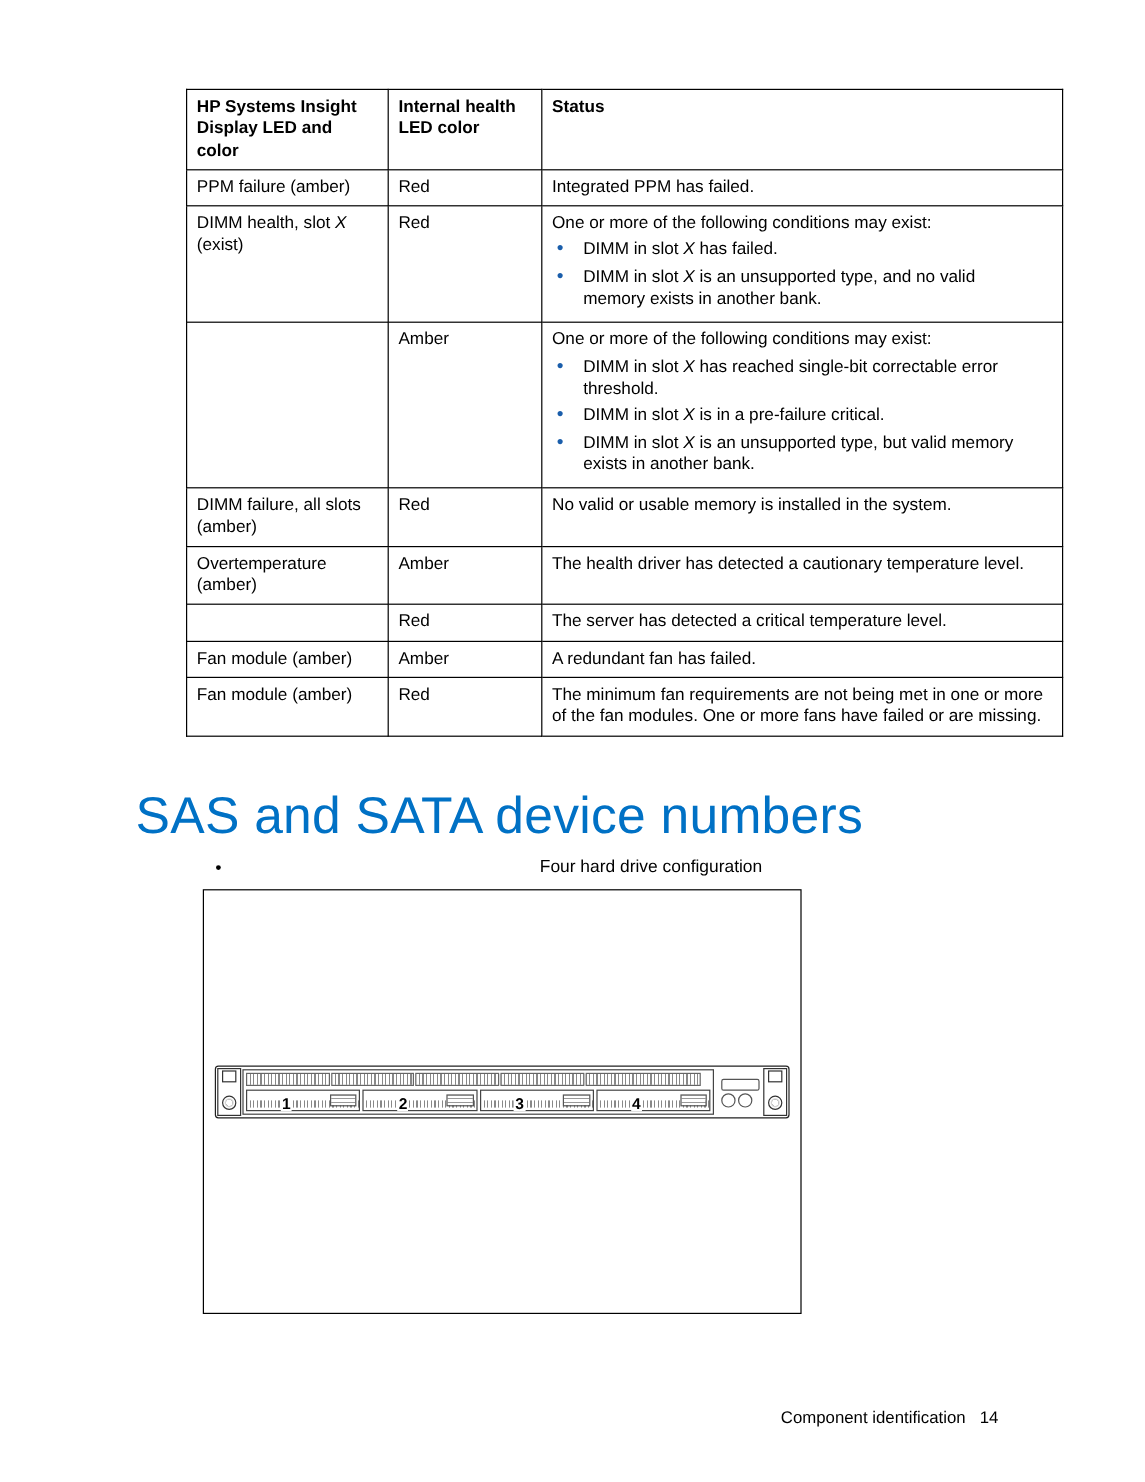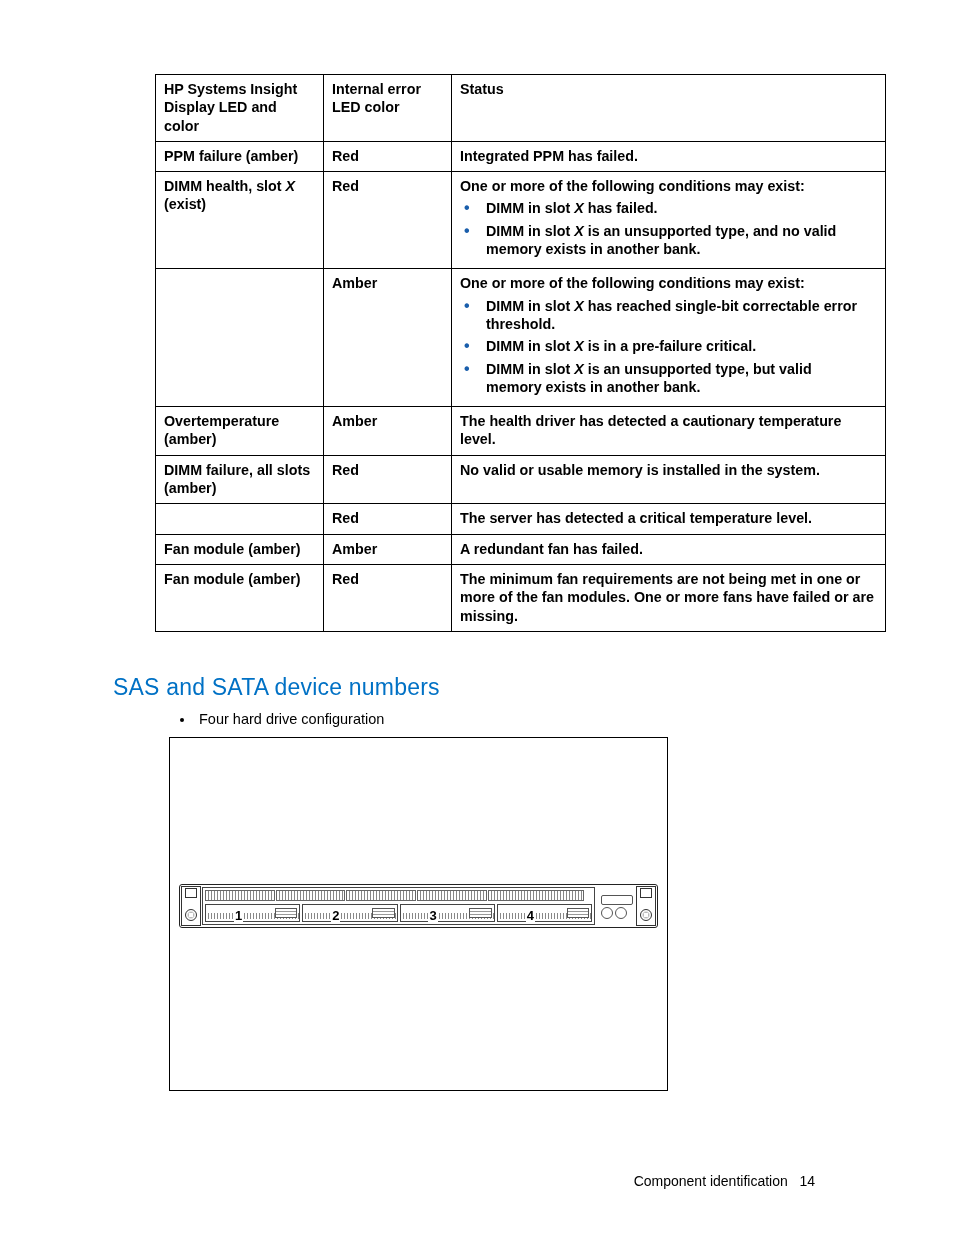--- a/index.html
+++ b/index.html
@@ -22,21 +22,21 @@
     border-collapse: collapse;
     width: 100%;
     font-size: 14.3px;
     line-height: 1.28;
   }
   table.led th, table.led td {
     border: 1px solid #000;
     padding: 5px 8px 6px 8px;
     vertical-align: top;
     text-align: left;
-    font-weight: bold;
+    font-weight: normal;
   }
   table.led th {
     font-weight: bold;
   }
   table.led col.c1 { width: 168px; }
   table.led col.c2 { width: 128px; }
   table.led col.c3 { width: auto; }
   ul.status-list {
     margin: 4px 16px 0 0;
     padding: 0 0 0 22px;
@@ -51,33 +51,33 @@
     content: "•";
     position: absolute;
     left: -18px;
     top: 0;
     color: #1a5eab;
     font-size: 16px;
     line-height: 1.1;
   }
   .italic { font-style: italic; }
   h2.section {
-    font-size: 23px;
+    font-size: 43px;
     font-weight: normal;
     color: #0071c5;
     margin: 42px 0 10px -42px;
     letter-spacing: 0.2px;
   }
   ul.body-bullets {
     margin: 0 0 10px 0;
     padding: 0 0 0 40px;
     list-style: disc;
     font-size: 14.5px;
   }
-  ul.body-bullets li { padding-left: 4px; }
+  ul.body-bullets li { padding-left: 4px; text-align: center; }
   .figure-box {
     margin-left: 14px;
     width: 497px;
     height: 352px;
     border: 1.6px solid #000;
     position: relative;
     background: #fff;
     overflow: hidden;
   }
   
@@ -166,40 +166,40 @@
     position: absolute;
     right: 22px; top: 4px; bottom: 4px; width: 36px;
   }
   .right-panel .port {
     position: absolute;
     border: 1px solid #555;
     border-radius: 2px;
   }
   .footer {
     position: absolute;
-    right: 139px;
+    right: 122px;
     bottom: 46px;
     font-size: 14px;
   }
 </style>
 </head>
 <body>
 
 <div class="page">
 
   <table class="led">
     <colgroup>
         <col class="c1">
         <col class="c2">
         <col class="c3">
       </colgroup>
     <thead>
       <tr>
         <th>HP Systems Insight Display LED and color</th>
-        <th>Internal error LED color</th>
+        <th>Internal health LED color</th>
         <th>Status</th>
       </tr>
     </thead>
     <tbody>
       <tr>
         <td>PPM failure (amber)</td>
         <td>Red</td>
         <td>Integrated PPM has failed.</td>
       </tr>
       <tr>
@@ -219,28 +219,28 @@
         <td>
           <div>One or more of the following conditions may exist:</div>
           <ul class="status-list">
             <li><span>DIMM in slot </span><span class="italic">X</span><span> has reached single-bit correctable error threshold.</span></li>
             <li><span>DIMM in slot </span><span class="italic">X</span><span> is in a pre-failure critical.</span></li>
             <li><span>DIMM in slot </span><span class="italic">X</span><span> is an unsupported type, but valid memory exists in another bank.</span></li>
           </ul>
         </td>
       </tr>
       <tr>
+        <td>DIMM failure, all slots (amber)</td>
+        <td>Red</td>
+        <td>No valid or usable memory is installed in the system.</td>
+      </tr>
+      <tr>
         <td>Overtemperature (amber)</td>
         <td>Amber</td>
         <td>The health driver has detected a cautionary temperature level.</td>
-      </tr>
-      <tr>
-        <td>DIMM failure, all slots (amber)</td>
-        <td>Red</td>
-        <td>No valid or usable memory is installed in the system.</td>
       </tr>
       <tr>
         <td></td>
         <td>Red</td>
         <td>The server has detected a critical temperature level.</td>
       </tr>
       <tr>
         <td>Fan module (amber)</td>
         <td>Amber</td>
         <td>A redundant fan has failed.</td>

